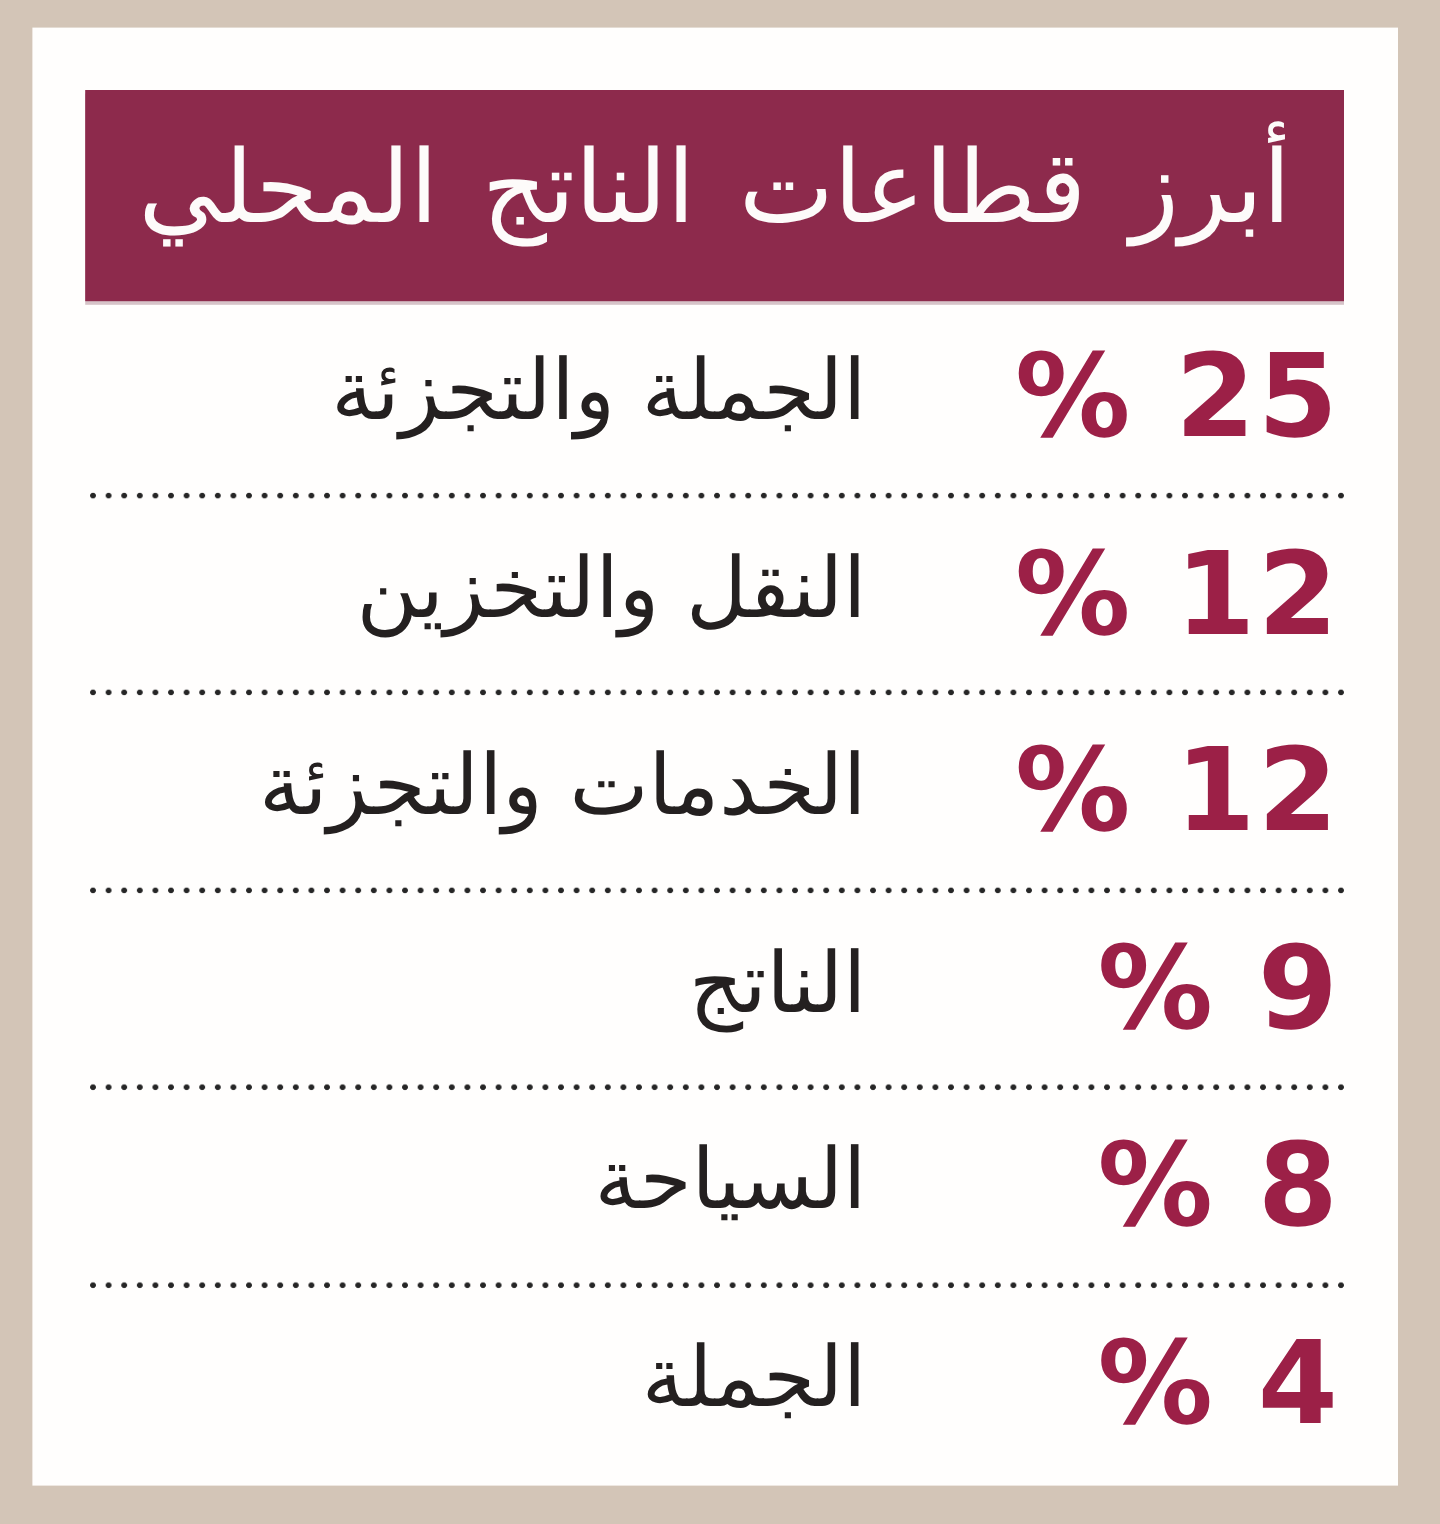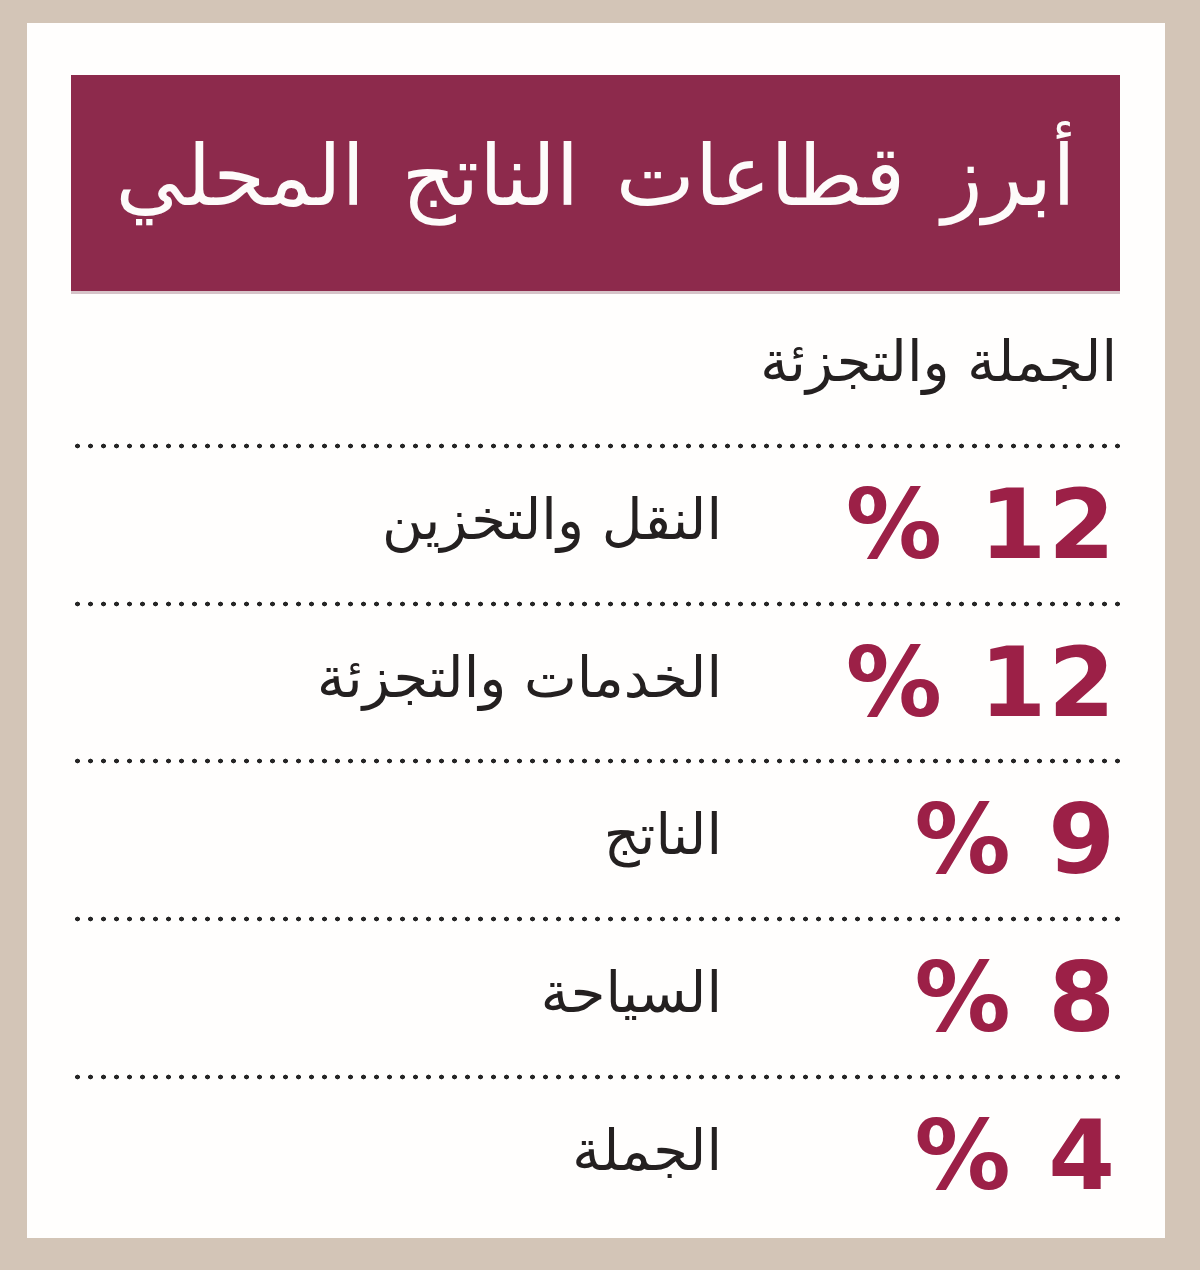--- a/index.html
+++ b/index.html
@@ -15,21 +15,21 @@
     left: 27px;
     top: 23px;
     width: 1138px;
     height: 1215px;
     background: #fffefd;
     display: flex;
     flex-direction: column;
   }
   .header-box {
     margin: 52px 45px 0 44px;
-    height: 216px;
+    height: 176px;
     background: #8d2a4c;
     box-shadow: 0 3px 0 rgba(90, 20, 45, 0.25);
     display: flex;
     align-items: center;
     justify-content: center;
     flex: 0 0 auto;
   }
   .header-box h1 {
     direction: rtl;
     color: #fdfbfa;
@@ -50,21 +50,21 @@
   .sector-row {
     flex: 1 1 0;
     display: flex;
     flex-direction: row;
     align-items: center;
     padding: 0 48px 0 44px;
   }
   .sector-label {
     flex: 1 1 auto;
     direction: rtl;
-    font-size: 56px;
+    font-size: 70px;
     line-height: 1;
     color: #242020;
     white-space: nowrap;
     padding-bottom: 10px;
   }
   .sector-value {
     flex: 0 0 395px;
     direction: ltr;
     text-align: right;
     font-size: 96px;
@@ -89,20 +89,21 @@
 <div class="panel">
 
   <div class="header-box">
     <h1>أبرز قطاعات الناتج المحلي</h1>
   </div>
 
   <div class="rows">
 
     <div class="sector-row">
       <div class="sector-label">الجملة والتجزئة</div>
+      <div class="sector-value">% 25</div>
     </div>
     <div class="dotted-sep"></div>
 
     <div class="sector-row">
       <div class="sector-label">النقل والتخزين</div>
       <div class="sector-value">% 12</div>
     </div>
     <div class="dotted-sep"></div>
 
     <div class="sector-row">

